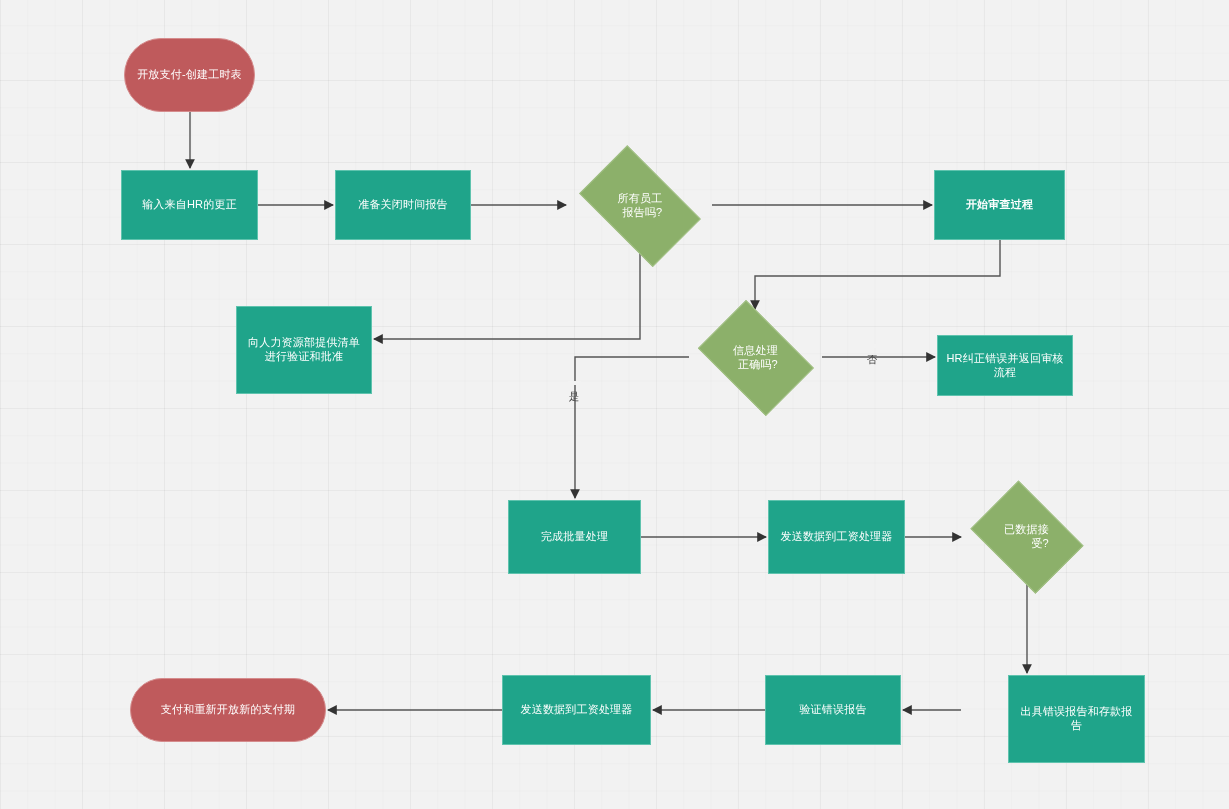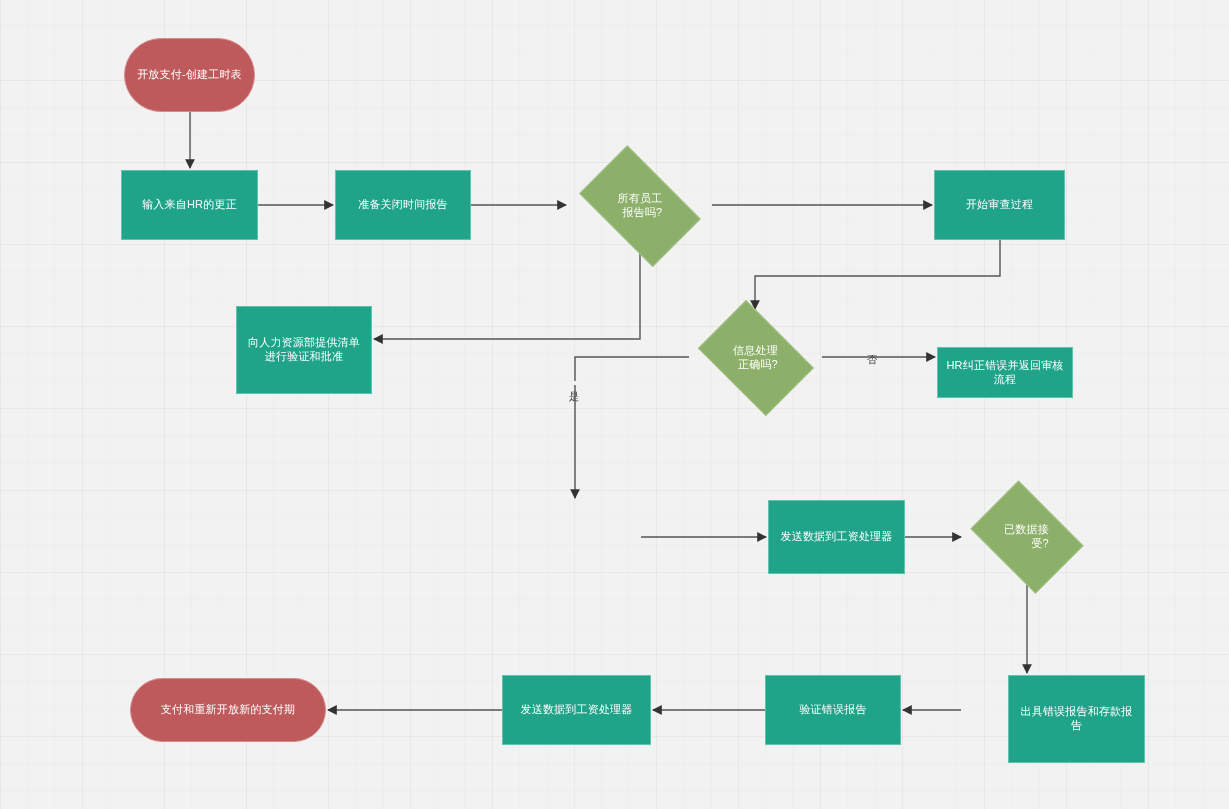--- a/index.html
+++ b/index.html
@@ -138,37 +138,40 @@
 
   <div class="node process" style="left:335px; top:170px; width:136px; height:70px;">
     <span>准备关闭时间报告</span>
   </div>
 
   <div class="node decision" style="left:568px; top:159px; width:144px; height:93px;">
     <span class="dshape"></span>
     <span class="dlabel">所有员工<br>报告吗?</span>
   </div>
 
-  <div class="node process" style="left:934px; top:170px; width:131px; height:70px;">
+  <div class="node process" style="left:934px; top:170px; width:131px; height:70px;font-weight:bold;">
     <span>开始审查过程</span>
   </div>
 
   <div class="node process" style="left:236px; top:306px; width:136px; height:88px;">
     <span>向人力资源部提供清单<br>进行验证和批准</span>
   </div>
 
   <div class="node decision" style="left:689px; top:311px; width:133px; height:93px;">
     <span class="dshape"></span>
     <span class="dlabel">信息处理<br>正确吗?</span>
   </div>
 
-  <div class="node process" style="left:937px; top:335px; width:136px; height:51px;margin-top:12px;">
+  <div class="node process" style="left:937px; top:335px; width:136px; height:61px;">
     <span>HR纠正错误并返回审核<br>流程</span>
   </div>
 
+  <div class="node process" style="left:508px; top:500px; width:133px; height:74px;">
+    <span>完成批量处理</span>
+  </div>
 
   <div class="node process" style="left:768px; top:500px; width:137px; height:74px;">
     <span>发送数据到工资处理器</span>
   </div>
 
   <div class="node decision" style="left:963px; top:490px; width:127px; height:93px;">
     <span class="dshape"></span>
     <span class="dlabel">已数据接<br>受?</span>
   </div>
 

